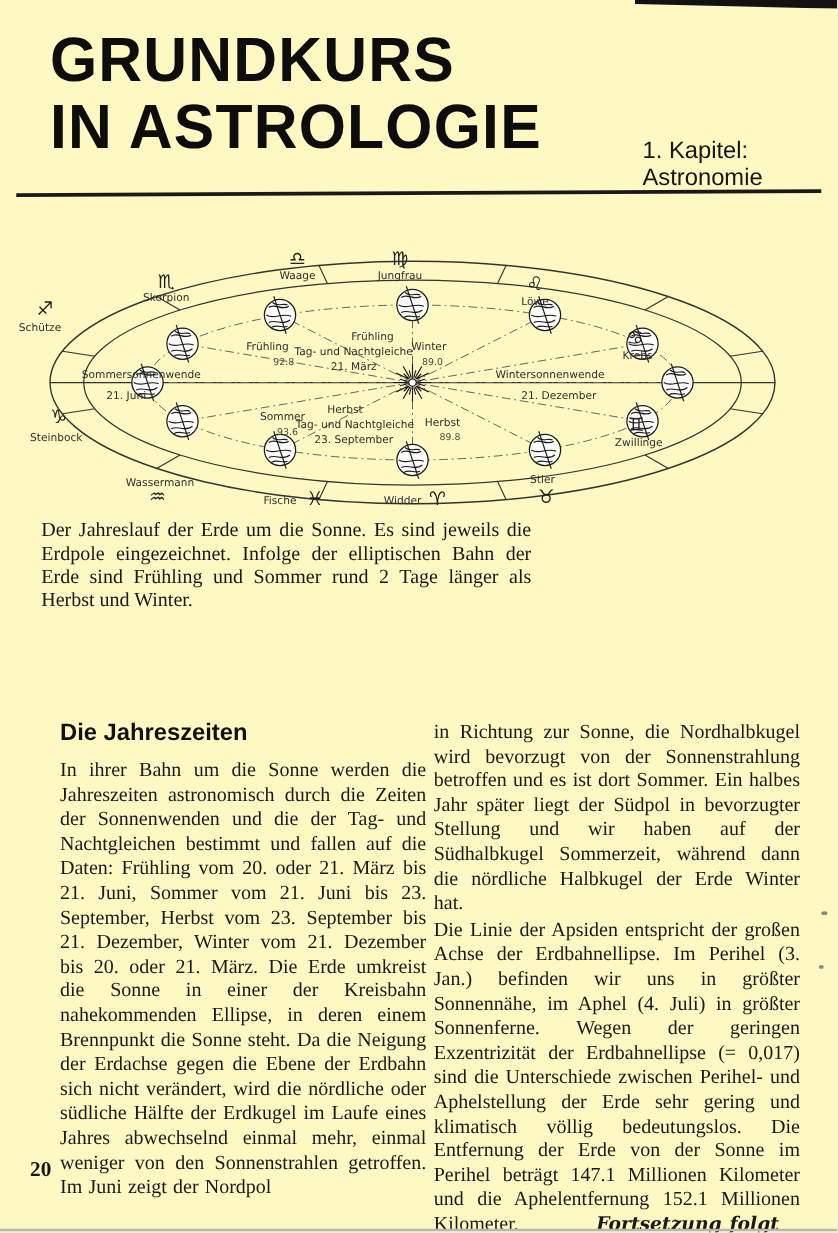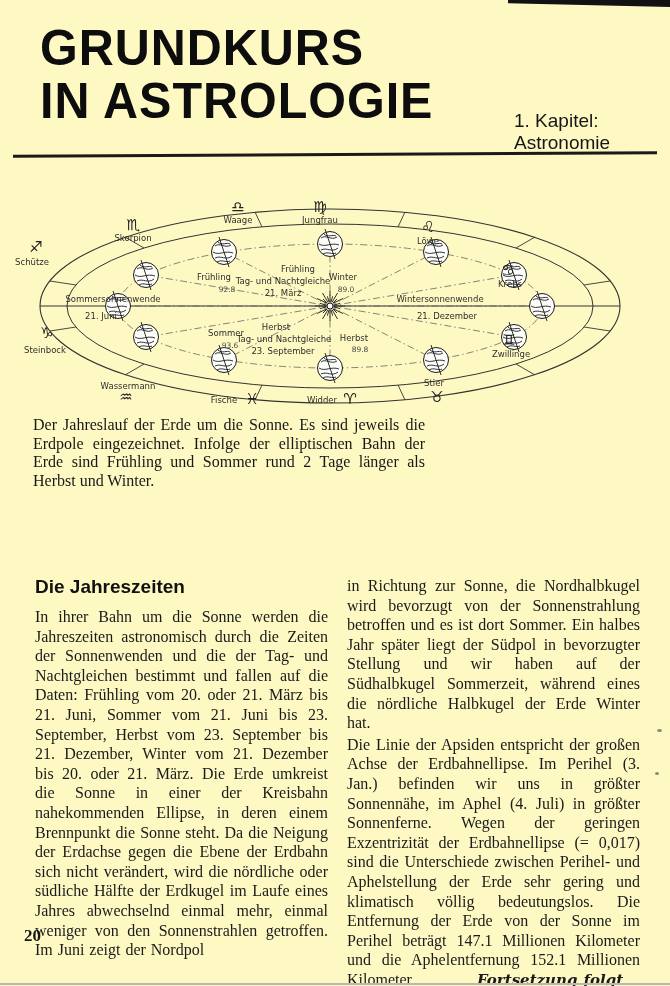--- a/index.html
+++ b/index.html
@@ -47,21 +47,21 @@
   .diagram text.num{font-size:7.5px; fill:#4a4a4a;}
 
   
   .caption{
     position:absolute; left:33px; top:416px; width:392px; margin:0;
     font-size:16px; line-height:18.6px; text-align:justify; color:#181818;
   }
 
   
   .col{position:absolute; top:576px; width:293px;}
-  .col-left{left:35px;}
+  .col-left{left:48px;}
   .col-right{left:347px;}
   .col h2{
     margin:0 0 9px 0;
     font-family:"Liberation Sans","DejaVu Sans",sans-serif;
     font-size:19px; font-weight:700; color:#111;
   }
   .col p{
     margin:0; font-size:16px; line-height:19.6px; text-align:justify;
     word-spacing:.06em; color:#1a1a1a;
   }
@@ -216,21 +216,21 @@
   </svg>
 
   <p class="caption">Der Jahreslauf der Erde um die Sonne. Es sind jeweils die Erdpole eingezeichnet. Infolge der elliptischen Bahn der Erde sind Frühling und Sommer rund 2 Tage länger als Herbst und Winter.</p>
 
   <div class="col col-left">
     <h2>Die Jahreszeiten</h2>
     <p>In ihrer Bahn um die Sonne werden die Jahreszeiten astronomisch durch die Zeiten der Sonnenwenden und die der Tag- und Nachtgleichen bestimmt und fallen auf die Daten: Frühling vom 20. oder 21. März bis 21. Juni, Sommer vom 21. Juni bis 23. September, Herbst vom 23. September bis 21. Dezember, Winter vom 21. Dezember bis 20. oder 21. März. Die Erde umkreist die Sonne in einer der Kreisbahn nahekommenden Ellipse, in deren einem Brennpunkt die Sonne steht. Da die Neigung der Erdachse gegen die Ebene der Erdbahn sich nicht verändert, wird die nördliche oder südliche Hälfte der Erdkugel im Laufe eines Jahres abwechselnd einmal mehr, einmal weniger von den Sonnenstrahlen getroffen. Im Juni zeigt der Nordpol</p>
   </div>
 
   <div class="col col-right">
-    <p>in Richtung zur Sonne, die Nordhalbkugel wird bevorzugt von der Sonnenstrahlung betroffen und es ist dort Sommer. Ein halbes Jahr später liegt der Südpol in bevorzugter Stellung und wir haben auf der Südhalbkugel Sommerzeit, während eines die nördliche Halbkugel der Erde Winter hat.</p>
+    <p>in Richtung zur Sonne, die Nordhalbkugel wird bevorzugt von der Sonnenstrahlung betroffen und es ist dort Sommer. Ein halbes Jahr später liegt der Südpol in bevorzugter Stellung und wir haben auf der Südhalbkugel Sommerzeit, während dann die nördliche Halbkugel der Erde Winter hat.</p>
     <p><span>Die Linie der Apsiden entspricht der großen Achse der Erdbahnellipse. Im Perihel (3. Jan.) befinden wir uns in größter Sonnennähe, im Aphel (4. Juli) in größter Sonnenferne. Wegen der geringen Exzentrizität der Erdbahnellipse (= 0,017) sind die Unterschiede zwischen Perihel- und Aphelstellung der Erde sehr gering und klimatisch völlig bedeutungslos. Die Entfernung der Erde von der Sonne im Perihel beträgt 147.1 Millionen Kilometer und die Aphelentfernung 152.1 Millionen Kilometer.</span><span class="cont">Fortsetzung folgt</span></p>
   </div>
 
   <div class="pagenum">20</div>
 
   <div class="speck speck1"></div>
   <div class="speck speck2"></div>
   <div class="bottom-line"></div>
 
 </div>

